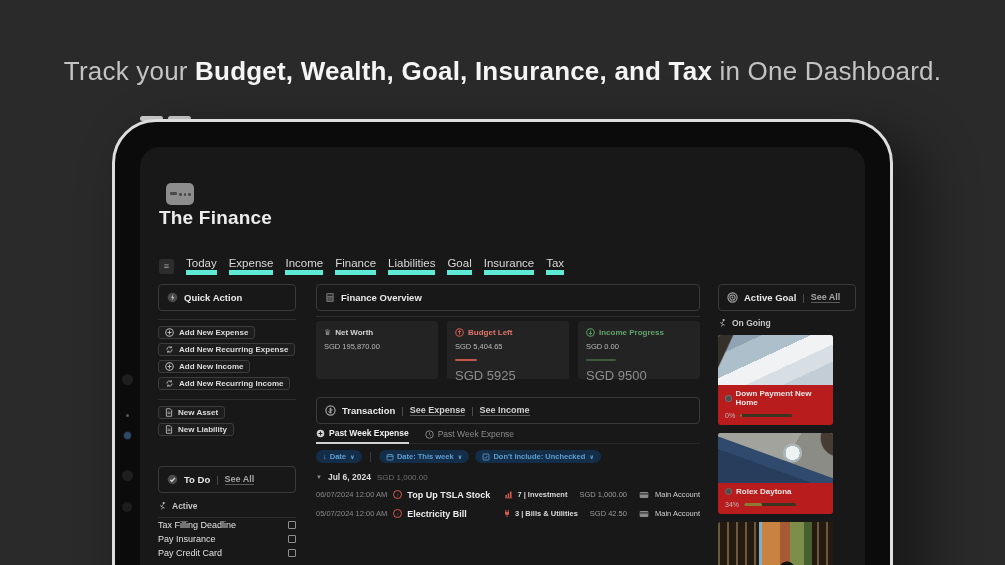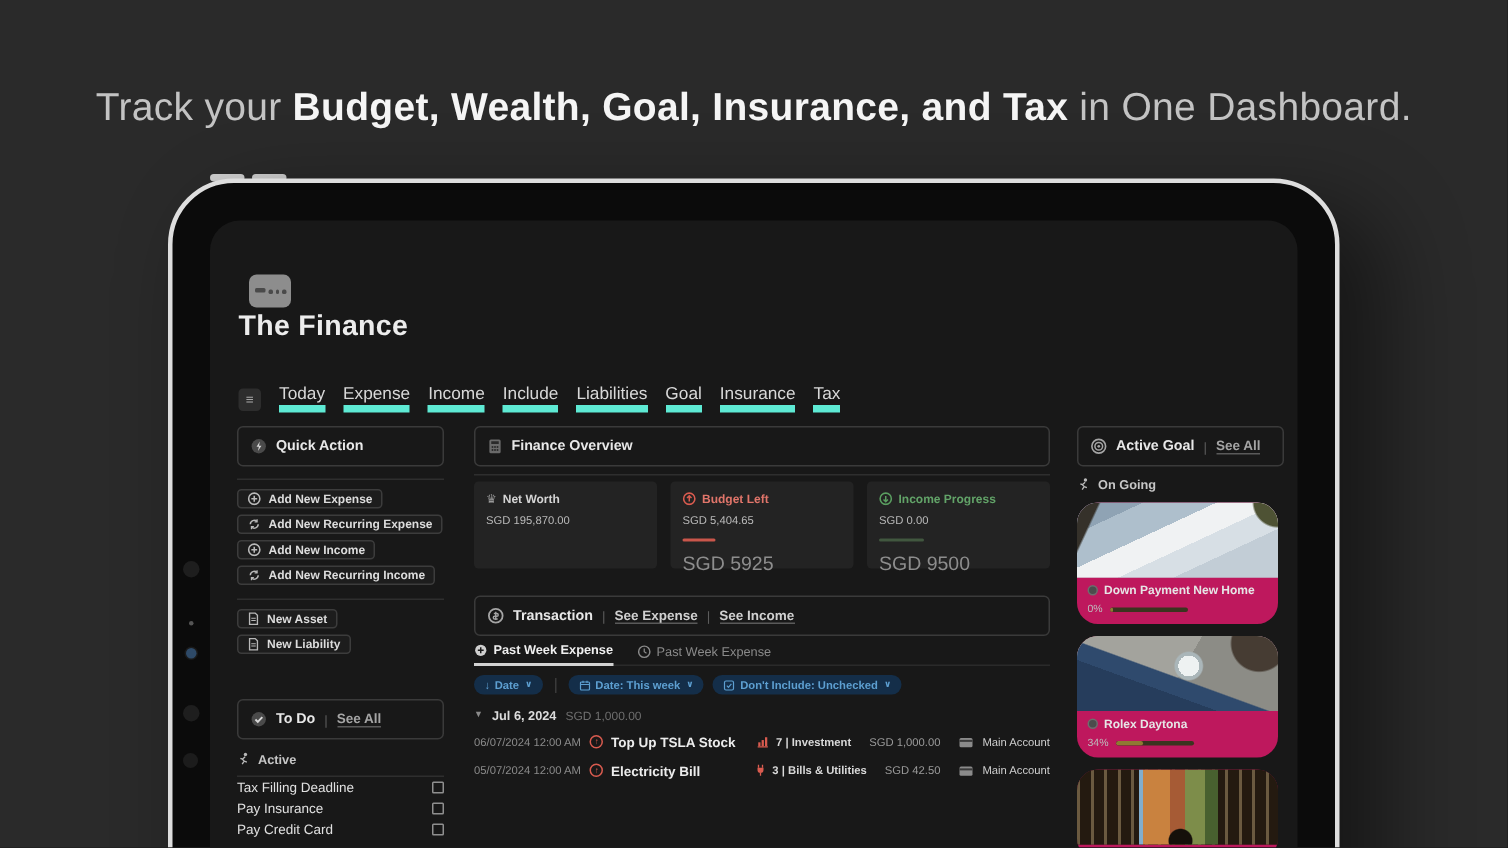--- a/index.html
+++ b/index.html
@@ -98,21 +98,21 @@
   .tx-ts { font-size:7.5px; color:#8a8a8a; white-space:nowrap; }
   .tx-name { font-size:9px; font-weight:700; color:#ececec; margin-left:5px; white-space:nowrap; }
   .tx-right { margin-left:auto; display:flex; align-items:center; gap:4px; }
   .tx-cat { font-size:7.5px; font-weight:700; color:#d9d9d9; white-space:nowrap; }
   .tx-amt { font-size:7.5px; color:#9a9a9a; margin-left:8px; white-space:nowrap; }
   .tx-acct { font-size:7.5px; color:#cfcfcf; margin-left:2px; white-space:nowrap; }
   .mini-circle-red { width:9px; height:9px; border:1.2px solid #d95b4f; border-radius:50%;
     display:inline-flex; align-items:center; justify-content:center; color:#d95b4f; font-size:5.5px; margin-left:6px; }
 
   
-  .goal-card { width:134px; background:#be185d; border-radius:14px; overflow:hidden; margin-top:7px; }
+  .goal-card { width:115px; background:#b91c1c; border-radius:3px; overflow:hidden; margin-top:7px; }
   .goal-card + .goal-card { margin-top:8px; }
   .goal-img { width:138px; height:50px; }
   .goal-body { padding:4px 7px 6px; }
   .goal-title { display:flex; align-items:center; gap:4px; font-size:8px; font-weight:700; color:#e6e6e6; }
   .goal-dot { width:7px; height:7px; border-radius:50%; background:#4c4c4c; border:1px solid #6e6e6e; }
   .goal-prog { display:flex; align-items:center; gap:5px; margin-top:5px; }
   .goal-pct { font-size:7px; color:#bdbdbd; }
   .goal-track { width:52px; height:3px; border-radius:2px; background:#3b341f; overflow:hidden; }
   .goal-fill { height:100%; background:#8f7a33; border-radius:2px; }
 
@@ -163,21 +163,21 @@
         <div class="pi-dot" style="left:17.5px;"></div>
         <div class="pi-dot" style="left:22px;"></div>
       </div>
       <div class="page-title">The Finance</div>
 
       <div class="nav">
         <span class="nav-menu-btn">≡</span>
         <span class="nav-tab">Today</span>
         <span class="nav-tab">Expense</span>
         <span class="nav-tab">Income</span>
-        <span class="nav-tab">Include</span>
+        <span class="nav-tab">Finance</span>
         <span class="nav-tab">Liabilities</span>
         <span class="nav-tab">Goal</span>
         <span class="nav-tab">Insurance</span>
         <span class="nav-tab">Tax</span>
       </div>
 
       <div class="colL">
         <div class="hdr-box">
           <span class="icon">
             <svg width="11" height="11" viewBox="0 0 12 12">

